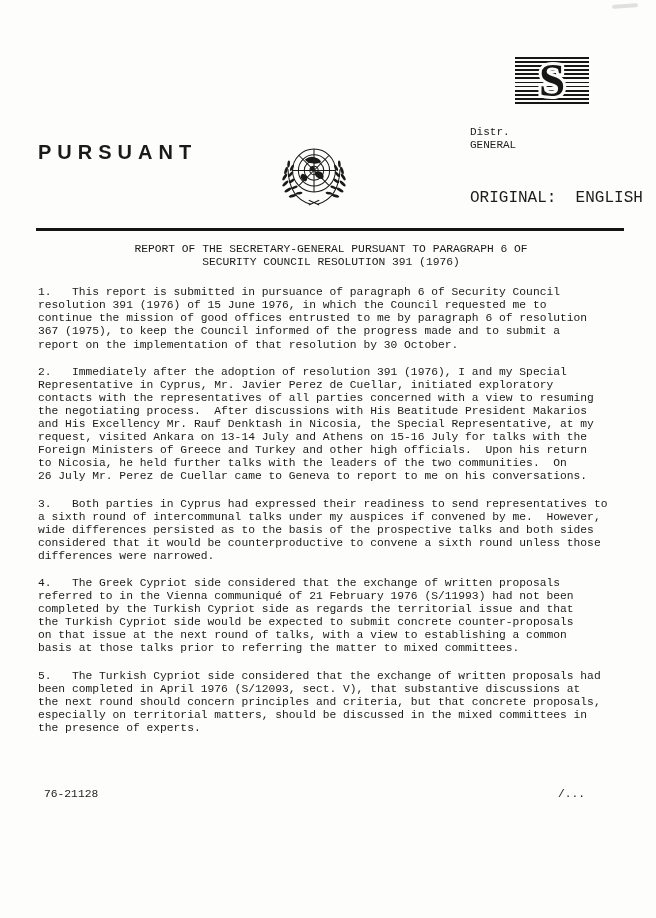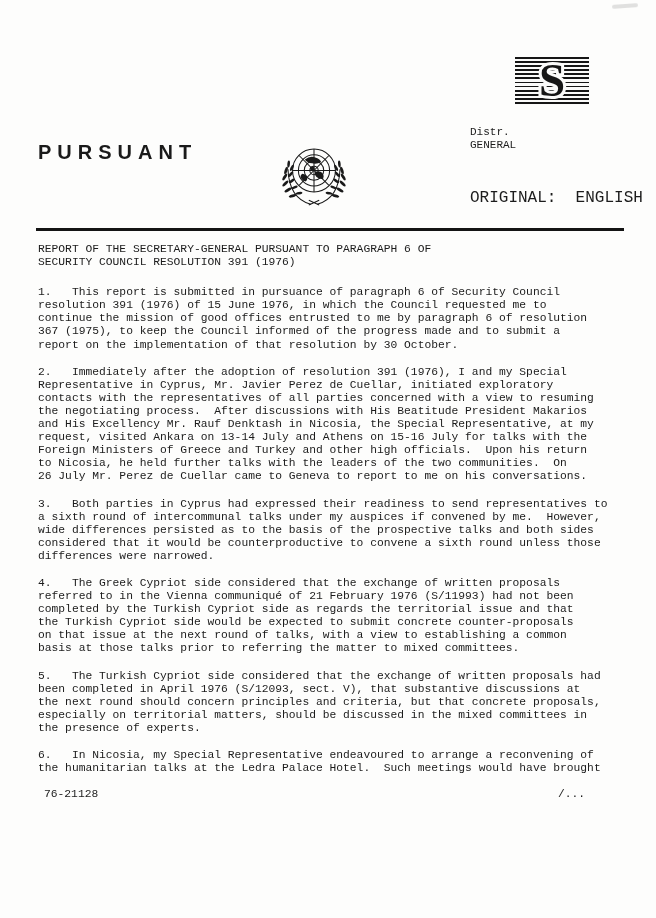--- a/index.html
+++ b/index.html
@@ -86,21 +86,21 @@
   }
 
   
   .doc-body {
     position: absolute; top: 243px; left: 38px;
     width: 586px;
     font-size: 11.3px; line-height: 13.1px;
     color: #1b1b1b;
   }
   .doc-title {
-    text-align: left;
+    text-align: center;
     white-space: pre-line;
     margin-bottom: 17px;
   }
   .para {
     white-space: pre;
     margin-bottom: 14px;
   }
 
   .footer-left {
     position: absolute; top: 788px; left: 44px;
@@ -195,20 +195,18 @@
 referred to in the Vienna communiqué of 21 February 1976 (S/11993) had not been
 completed by the Turkish Cypriot side as regards the territorial issue and that
 the Turkish Cypriot side would be expected to submit concrete counter-proposals
 on that issue at the next round of talks, with a view to establishing a common
 basis at those talks prior to referring the matter to mixed committees.</div>
     <div class="para">5.   The Turkish Cypriot side considered that the exchange of written proposals had
 been completed in April 1976 (S/12093, sect. V), that substantive discussions at
 the next round should concern principles and criteria, but that concrete proposals,
 especially on territorial matters, should be discussed in the mixed committees in
 the presence of experts.</div>
-    <div class="para">6.   In Nicosia, my Special Representative endeavoured to arrange a reconvening of
-the humanitarian talks at the Ledra Palace Hotel.  Such meetings would have brought</div>
   </div>
 
   <div class="footer-left">76-21128</div>
   <div class="footer-right">/...</div>
 
 </div>
 
 </body></html>

